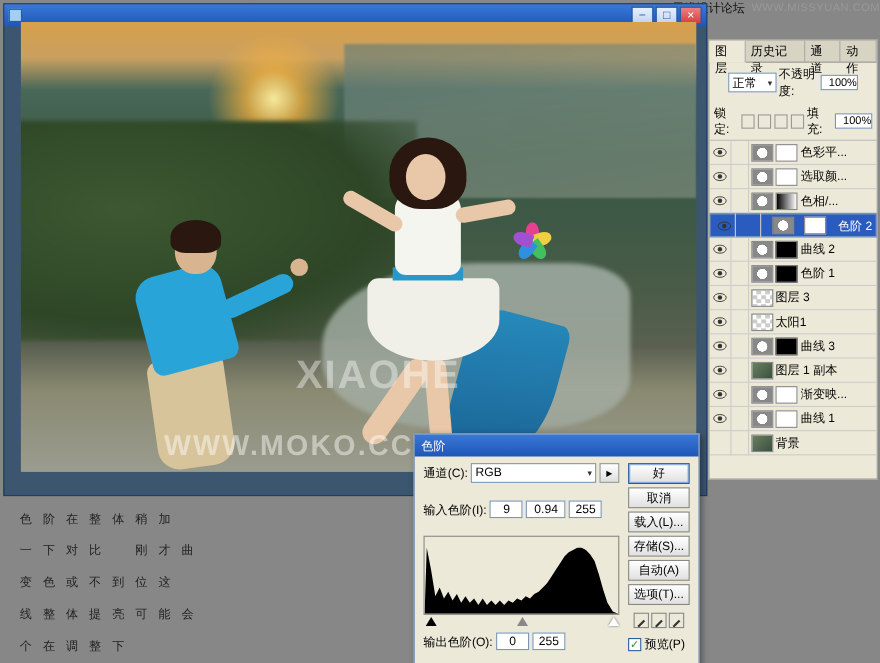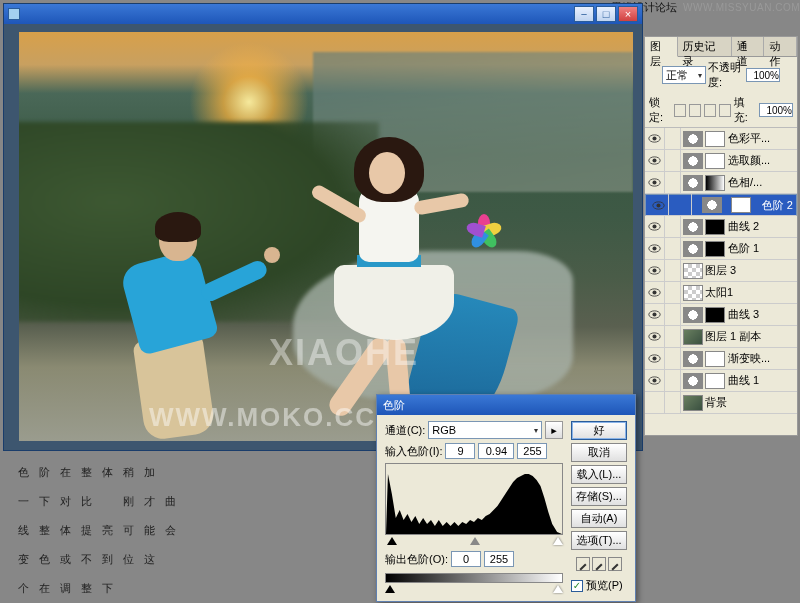--- a/index.html
+++ b/index.html
@@ -5,21 +5,21 @@
 *{box-sizing:border-box;margin:0;padding:0;font-family:"Microsoft YaHei",SimSun,Arial,sans-serif;font-size:11px}
 body{background:#878787;width:800px;height:603px;overflow:hidden;position:relative}
 .top-brand{position:absolute;top:0;right:0;height:14px;display:flex;align-items:center;gap:6px;color:#111;font-size:11px}
 .brand-url{color:#999;font-size:10px;letter-spacing:.5px}
 .doc-win{position:absolute;left:3px;top:3px;width:640px;height:448px;background:#3d566f;border:1px solid #1a3d6b}
 .doc-title{height:20px;background:linear-gradient(#3a78d6,#1e56b8);display:flex;align-items:center;padding:0 4px;color:#fff;font-size:12px}
 .doc-title .ico{width:12px;height:12px;background:#a3d0f0;border:1px solid #2a5c9a;margin-right:4px}
 .doc-btns{margin-left:auto;display:flex}
 .doc-btns span{width:20px;height:16px;background:linear-gradient(#e8f0ff,#c0d4f0);border:1px solid #2a5c9a;display:flex;align-items:center;justify-content:center;color:#2a5c9a;margin-left:2px;cursor:pointer}
 .doc-btns span:last-child{background:linear-gradient(#f08080,#d04040);color:#fff}
-.canvas{position:absolute;left:15px;top:28px;width:614px;height:409px;background:linear-gradient(180deg,#d8a04a 0%,#c8a060 8%,#4a6858 15%,#3a5843 30%,#3e5945 45%,#4a5c48 60%,#5a6050 72%,#8a8a72 82%,#9a9c8e 100%);overflow:hidden}
+.canvas{position:absolute;left:15px;top:16px;width:614px;height:409px;background:linear-gradient(180deg,#d8a04a 0%,#c8a060 8%,#4a6858 15%,#3a5843 30%,#3e5945 45%,#4a5c48 60%,#5a6050 72%,#8a8a72 82%,#9a9c8e 100%);overflow:hidden}
 .sun{position:absolute;left:170px;top:10px;width:120px;height:120px;background:radial-gradient(circle,rgba(255,240,160,.95) 0%,rgba(255,180,60,.7) 30%,rgba(200,130,40,0) 70%)}
 .trees{position:absolute;left:-20px;top:90px;width:380px;height:200px;background:radial-gradient(ellipse at 30% 40%,#3d5832 0%,#2e4626 60%,rgba(40,60,30,0) 100%);filter:blur(2px)}
 .sky2{position:absolute;right:0;top:20px;width:320px;height:140px;background:linear-gradient(170deg,#5c7a7a 0%,#788c82 40%,#8a9688 100%);opacity:.6;filter:blur(1px)}
 .water{position:absolute;right:60px;bottom:40px;width:280px;height:150px;background:linear-gradient(180deg,rgba(200,210,205,.6),rgba(160,170,160,.8));border-radius:50% 20% 30% 40%;filter:blur(2px)}
 .man{position:absolute;left:70px;top:185px;width:150px;height:230px}
 .man .head{position:absolute;left:70px;top:0;width:38px;height:44px;background:#d8b590;border-radius:50% 50% 45% 45%}
 .man .hair{position:absolute;left:66px;top:-5px;width:46px;height:30px;background:#2a1810;border-radius:50% 50% 30% 30%}
 .man .torso{position:absolute;left:40px;top:40px;width:80px;height:90px;background:#28a4d8;border-radius:20px 20px 10px 10px;transform:rotate(-15deg)}
 .man .arm1{position:absolute;left:110px;top:55px;width:70px;height:18px;background:#28a4d8;border-radius:10px;transform:rotate(-25deg)}
 .man .hand1{position:absolute;left:175px;top:30px;width:16px;height:16px;background:#d8b590;border-radius:50%}
@@ -37,21 +37,21 @@
 .woman .leg2{position:absolute;left:70px;top:200px;width:20px;height:95px;background:#e8c8a8;border-radius:12px;transform:rotate(-5deg)}
 .pinwheel{position:absolute;left:445px;top:180px;width:40px;height:40px}
 .pinwheel span{position:absolute;left:14px;top:2px;width:12px;height:18px;border-radius:50% 50% 0 0;transform-origin:50% 100%}
 .wm1{position:absolute;left:250px;top:300px;color:rgba(255,255,255,.4);font-size:36px;font-weight:bold;letter-spacing:2px}
 .wm2{position:absolute;left:130px;top:370px;color:rgba(255,255,255,.45);font-size:26px;font-weight:bold;letter-spacing:2px}
 .desc{position:absolute;left:18px;top:458px;width:280px;color:#222;font-family:SimSun,serif;font-size:19px;line-height:29px;letter-spacing:10px}
 .levels{position:absolute;left:376px;top:394px;width:260px;background:#ece9d8;border:1px solid #6080b0;box-shadow:2px 2px 6px rgba(0,0,0,.4)}
 .levels-title{height:20px;background:linear-gradient(#3a78d6,#1e56b8);color:#fff;padding:0 6px;display:flex;align-items:center}
 .levels-body{padding:6px 8px 8px;display:flex;gap:8px}
 .levels-left{flex:1}
-.row{display:flex;align-items:center;gap:3px;margin-bottom:4px}
+.row{display:flex;align-items:center;gap:3px;margin-bottom:16px}
 .row label{font-size:11px}
 .sel{flex:1;height:18px;border:1px solid #7a96b4;background:#fff;padding:0 3px;display:flex;align-items:center;justify-content:space-between}
 .sel .arr{font-size:8px;color:#333}
 .minibtn{width:18px;height:18px;border:1px solid #999;background:linear-gradient(#fff,#ddd);display:flex;align-items:center;justify-content:center}
 .num{width:30px;height:16px;border:1px solid #7a96b4;background:#fff;text-align:center;line-height:14px}
 .histo{position:relative;width:100%;height:72px;border:1px solid #888;background:#ece9d8;margin:2px 0}
 .histo svg{position:absolute;left:0;bottom:0;width:100%;height:100%}
 .sliders{position:relative;height:8px}
 .tri{position:absolute;top:0;width:0;height:0;border-left:5px solid transparent;border-right:5px solid transparent}
 .grad{height:10px;background:linear-gradient(90deg,#000,#fff);border:1px solid #888;margin:6px 0 2px}
@@ -134,22 +134,22 @@
       <span style="background:#a050d0;transform:rotate(288deg)"></span>
     </div>
     <div class="wm1">XIAOHE</div>
     <div class="wm2">WWW.MOKO.CC/XUNUO</div>
   </div>
 </div>
 
 <div class="desc" id="desc">
     <div>色阶在整体稍加</div>
     <div>一下对比　刚才曲</div>
+    <div>变色或不到位这</div>
     <div>线整体提亮可能会</div>
-    <div>变色或不到位这</div>
     <div>个在调整下</div>
   </div>
 
 <div class="levels">
   <div class="levels-title">色阶</div>
   <div class="levels-body">
     <div class="levels-left">
       <div class="row">
         <label>通道(C):</label>
         <div class="sel">

